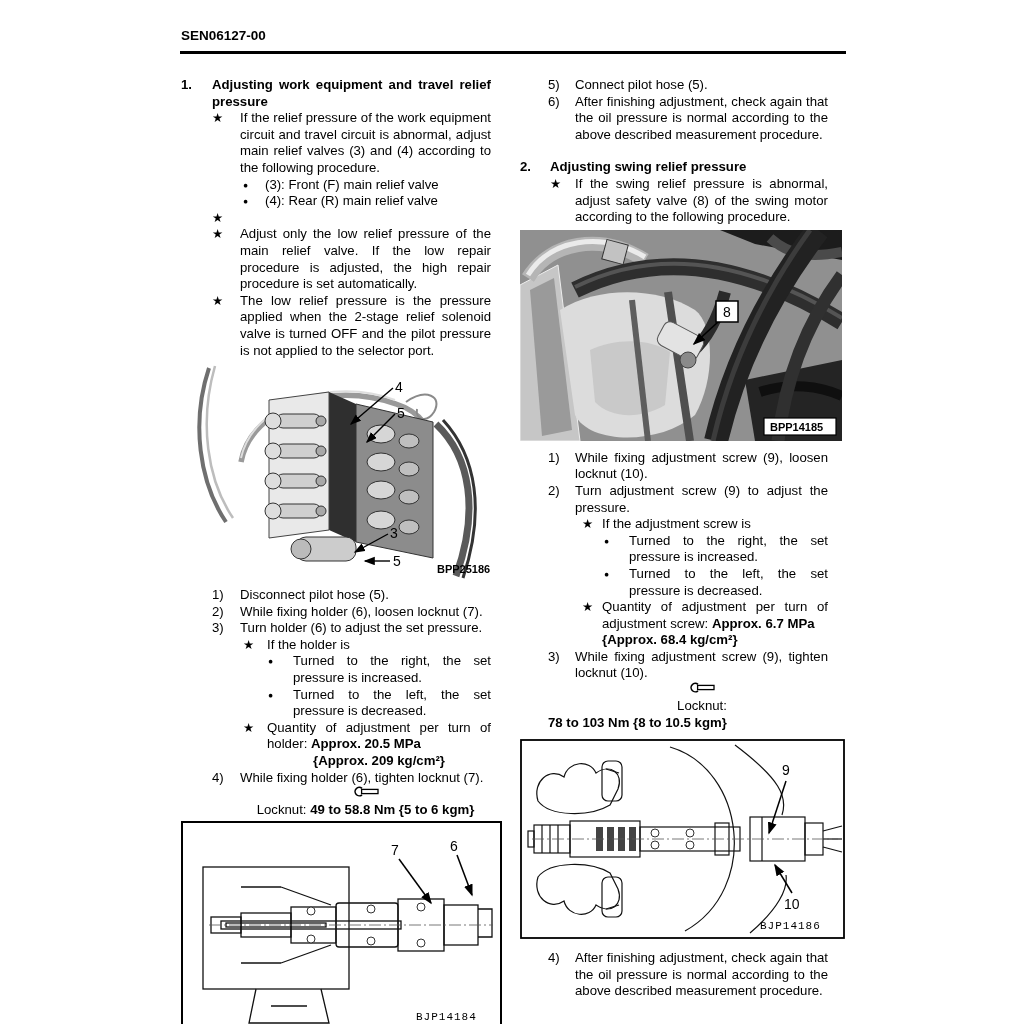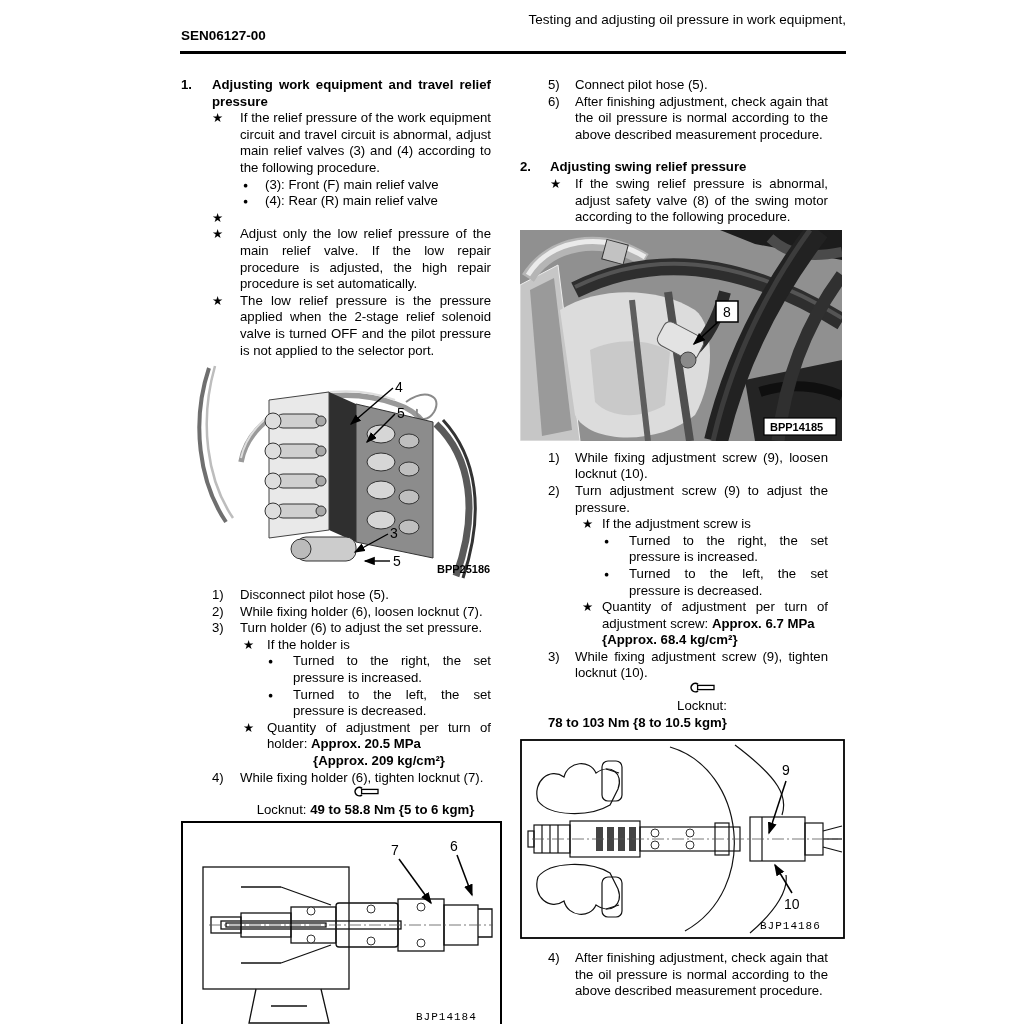--- a/index.html
+++ b/index.html
@@ -75,21 +75,20 @@
   text.code-sans { font-family:"Liberation Sans", sans-serif; font-weight:bold; font-size:11px; }
   text.code-mono { font-family:"Liberation Mono", monospace; font-size:11px; letter-spacing:1px; }
 </style>
 </head>
 <body>
 
 <div class="page">
 
   <div class="doc-code">SEN06127-00</div>
   <div class="hdr-right">
-    <div>Testing and adjusting oil pressure in work equipment,</div>
   </div>
   <div class="hdr-rule"></div>
 
   <div class="col col-left">
 
     <div class="sec-head">
       <span class="sec-num-l">1.</span>
       <span class="sec-title">Adjusting work equipment and travel relief pressure</span>
     </div>
 

